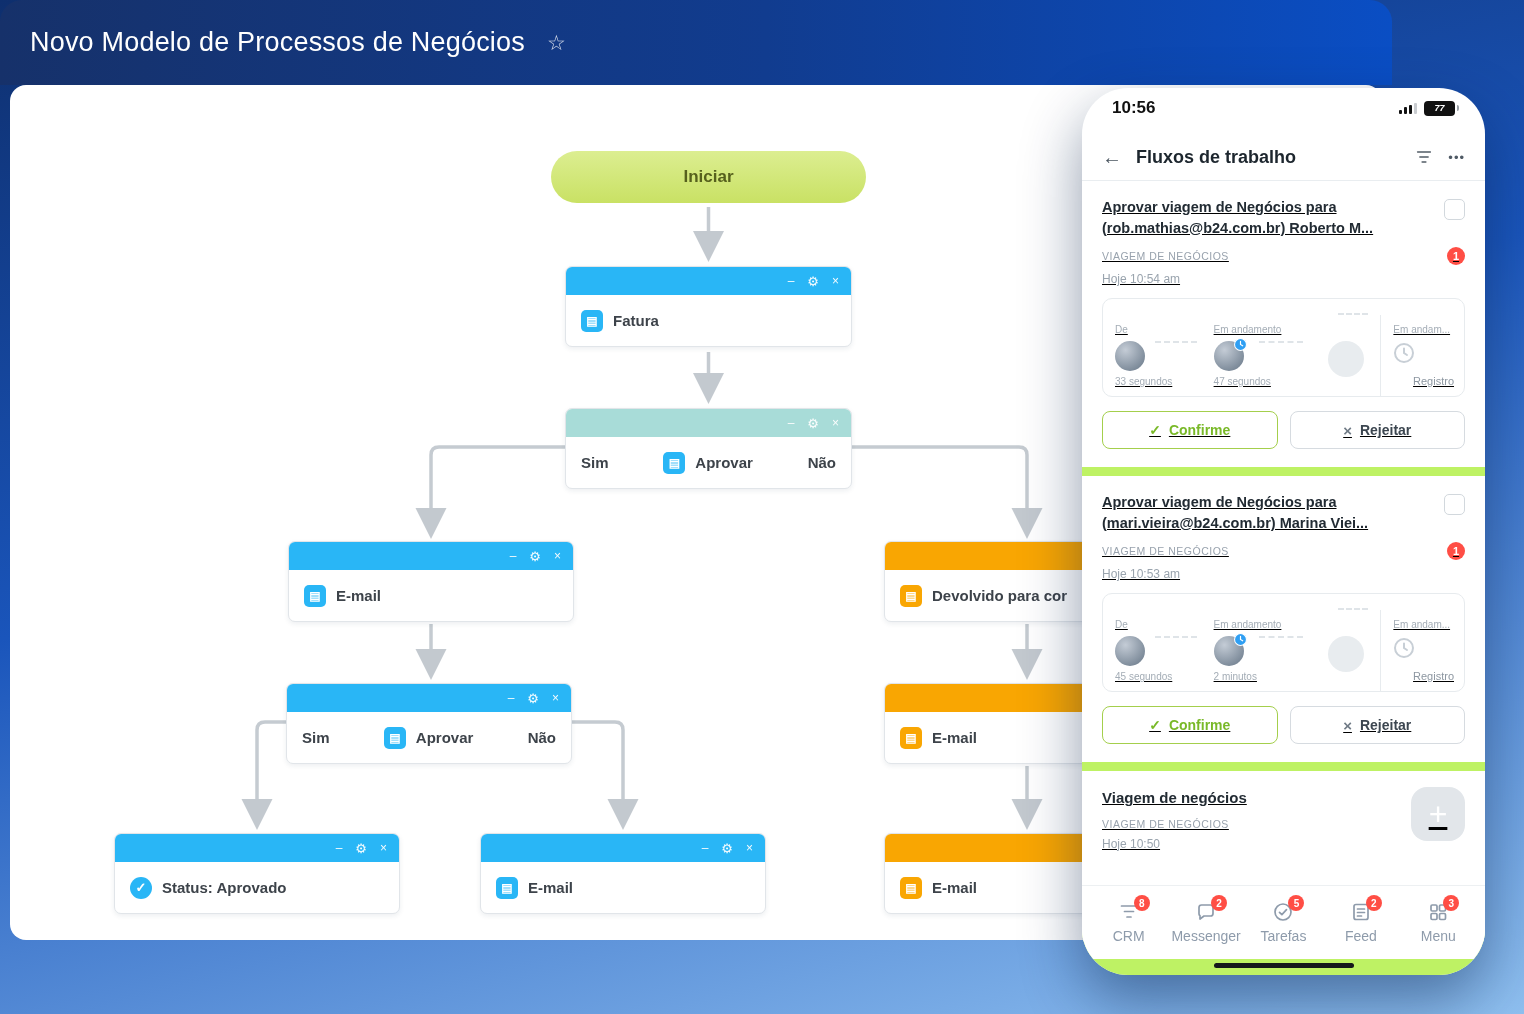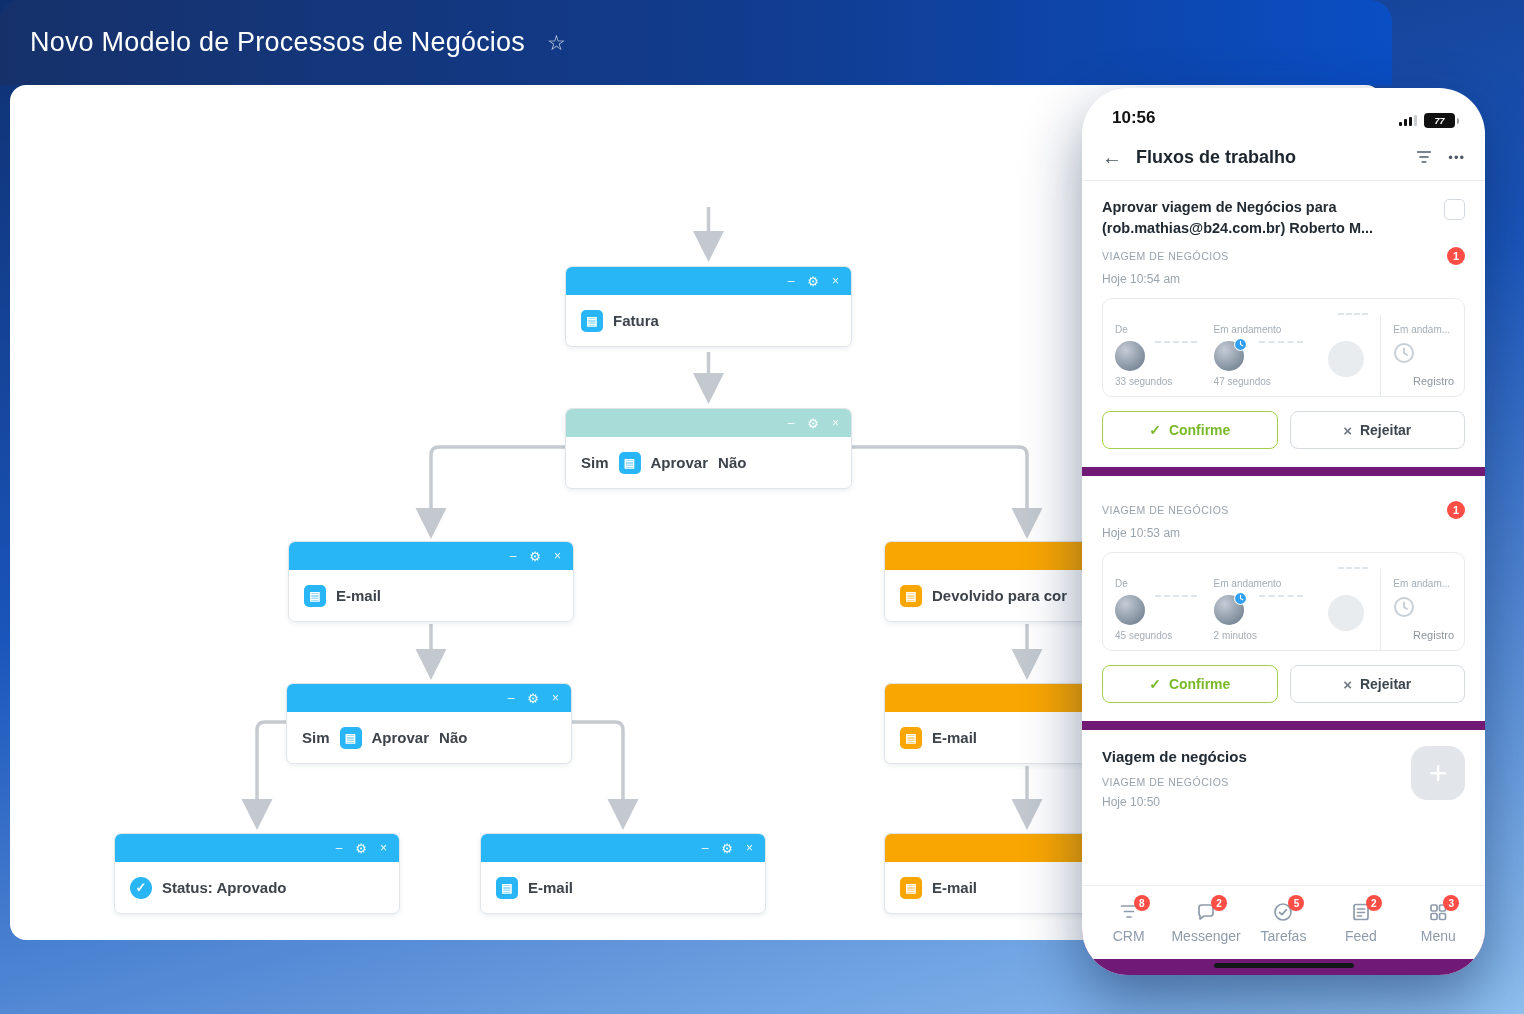--- a/index.html
+++ b/index.html
@@ -26,53 +26,53 @@
 
   .node { position:absolute; background:#fff; border:1px solid #e1e5e9; border-radius:7px;
       box-shadow:0 2px 5px rgba(30,50,80,.08); overflow:hidden; z-index:1; }
   .node-bar { height:28px; display:flex; align-items:center; justify-content:flex-end;
       gap:13px; padding:0 12px; color:#fff; }
   .bar-blue { background:#29b6f6; } .bar-teal { background:#a8dcd8; } .bar-orange { background:#f9a602; }
   .wbtn { font-size:12px; line-height:1; cursor:pointer; opacity:.95; }
   .wbtn.gear { font-size:13px; }
   .node-body { height:51px; display:flex; align-items:center; gap:10px; padding:0 15px;
       font-size:15px; font-weight:600; color:#3d434a; white-space:nowrap; }
-  .node-body.decision { }
+  .node-body.decision { justify-content:space-between; }
   .center-group { display:flex; align-items:center; gap:10px; }
   .doc { width:22px; height:22px; border-radius:5px; color:#fff; flex:0 0 22px;
       display:flex; align-items:center; justify-content:center; font-size:12px; }
   .ic-blue { background:#29b6f6; } .ic-orange { background:#f9a602; }
   .check-circle { width:22px; height:22px; border-radius:50%; background:#29b6f6; color:#fff;
       flex:0 0 22px; display:flex; align-items:center; justify-content:center; font-size:13px; }
 
   
   .phone { position:absolute; left:1082px; top:88px; width:403px; height:887px; z-index:10;
       background:#fff; border-radius:46px; box-shadow:0 25px 60px rgba(7,30,70,.45);
       overflow:hidden; display:flex; flex-direction:column; }
-  .statusbar { height:46px; display:flex; align-items:flex-end; justify-content:space-between;
+  .statusbar { height:46px; display:flex; align-items:center; justify-content:space-between;
       padding:0 30px 6px;gap:40px; }
   .statusbar .time { font-size:17px; font-weight:700; color:#111; }
   .sb-right { display:flex; align-items:center; gap:7px;font-style:italic; }
   .signal { display:flex; align-items:flex-end; gap:2px; }
   .signal i { display:block; width:3px; background:#111; border-radius:1px; }
   .signal i:nth-child(1){height:4px;} .signal i:nth-child(2){height:7px;}
   .signal i:nth-child(3){height:9px;} .signal i:nth-child(4){height:11px; background:#c9ccd0;}
   .batt { position:relative; width:31px; height:15px; background:#111; border-radius:4px;
       color:#fff; font-size:9px; font-weight:700; display:flex; align-items:center; justify-content:center; }
   .batt::after { content:""; position:absolute; right:-4px; top:4.5px; width:2.5px; height:6px;
       background:#9aa0a6; border-radius:0 2px 2px 0; }
 
   .ph-header { height:46px; display:flex; align-items:center; gap:14px; padding:0 20px; }
   .ph-header .back { font-size:20px; color:#48535e; cursor:pointer; }
   .ph-title { flex:1; font-size:18px; font-weight:600; color:#1d262e; }
   .hicon { display:flex; cursor:pointer; }
   .more { font-size:13px; letter-spacing:1px; color:#4f5a65; cursor:pointer; }
   .ph-divider { height:1px; background:#e9edf0; }
 
-  .list { flex:1; background:#701a75; overflow:hidden; }
+  .list { flex:1; background:#bef264; overflow:hidden;text-decoration:underline; }
   .card { background:#fff; padding:16px 20px 18px; margin-bottom:9px; }
   .c-head { position:relative; padding-right:44px; }
   .c-title { font-size:14.5px; line-height:1.42; font-weight:700; color:#222b33; }
   .cbox { position:absolute; right:0; top:2px; width:21px; height:21px;
       border:1.5px solid #d2d8dd; border-radius:5px; background:#fff; cursor:pointer; }
   .c-meta { display:flex; align-items:center; justify-content:space-between; margin-top:9px; }
   .cat { font-size:10.5px; letter-spacing:.5px; color:#98a2ad; }
   .badge { width:18px; height:18px; border-radius:50%; background:#ff4e45; color:#fff;
       font-size:11px; font-weight:700; display:flex; align-items:center; justify-content:center; }
   .c-time { font-size:12px; color:#9aa4ae; margin-top:7px; }
@@ -148,20 +148,23 @@
           <path d="M555,362 H429 Q421,362 421,370 V447" marker-end="url(#arr)"></path>
           <path d="M842,362 H1009 Q1017,362 1017,370 V447" marker-end="url(#arr)"></path>
           <path d="M421,539 V588" marker-end="url(#arr)"></path>
           <path d="M276,637 H255 Q247,637 247,645 V738" marker-end="url(#arr)"></path>
           <path d="M562,637 H605 Q613,637 613,645 V738" marker-end="url(#arr)"></path>
           <path d="M1017,539 V588" marker-end="url(#arr)"></path>
           <path d="M1017,681 V738" marker-end="url(#arr)"></path>
         </g>
       </svg>
 
+      <div class="start-pill">
+        <span>Iniciar</span>
+      </div>
 
       <div class="node" style="left:555px;top:181px;width:287px">
         <div class="node-bar bar-blue">
           <span class="wbtn">–</span>
           <span class="wbtn gear">⚙</span>
           <span class="wbtn">×</span>
         </div>
         <div class="node-body">
           <span class="doc ic-blue">▤</span>
           <span>Fatura</span>
@@ -356,20 +359,24 @@
             <span>Confirme</span>
           </button>
           <button class="btn-reject">
             <span class="xx">×</span>
             <span>Rejeitar</span>
           </button>
         </div>
       </div>
 
       <div class="card">
+        <div class="c-head">
+          <div class="c-title">Aprovar viagem de Negócios para (mari.vieira@b24.com.br) Marina Viei...</div>
+          <span class="cbox"></span>
+        </div>
         <div class="c-meta">
           <span class="cat">VIAGEM DE NEGÓCIOS</span>
           <span class="badge">1</span>
         </div>
         <div class="c-time">Hoje 10:53 am</div>
 
         <div class="timeline">
           <div class="step">
             <div class="s-label">De</div>
             <div class="avatar"></div>

